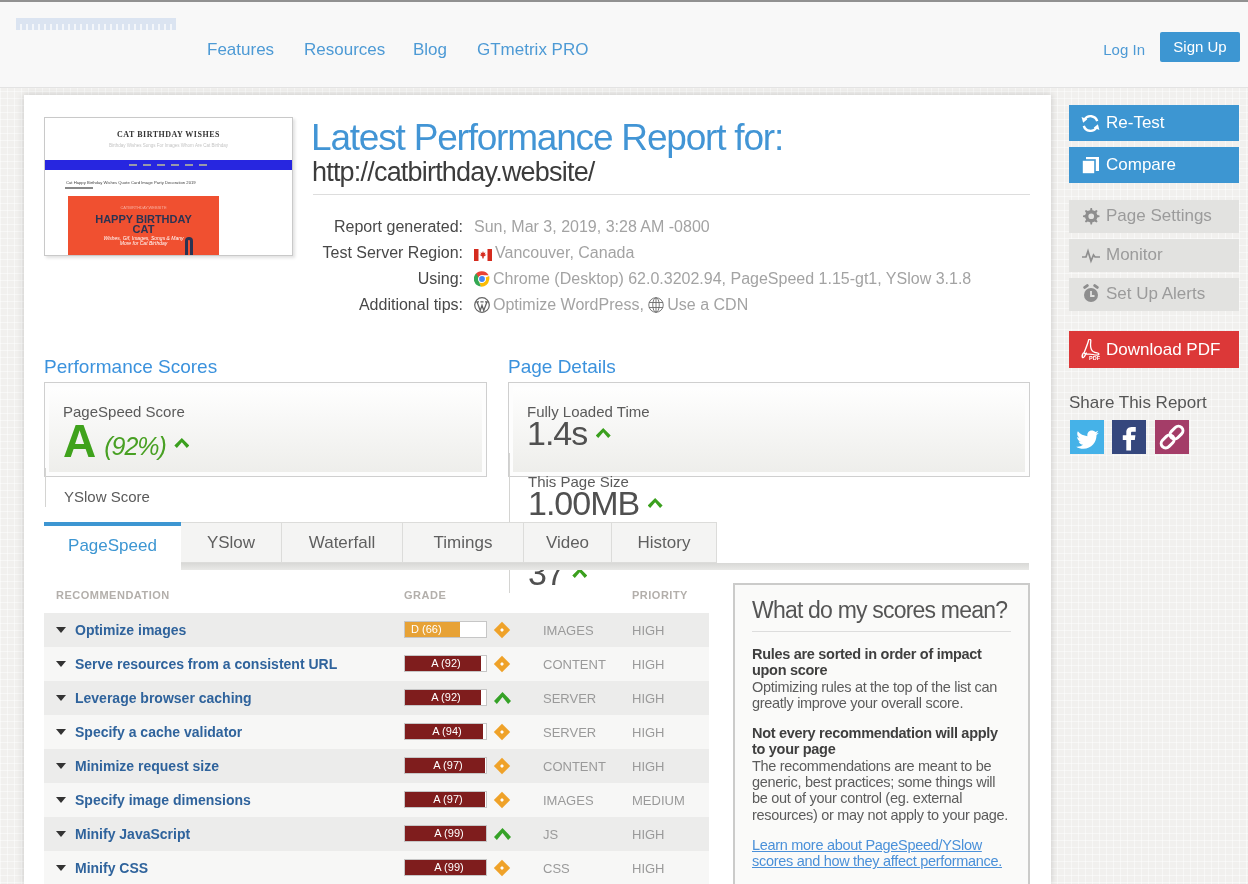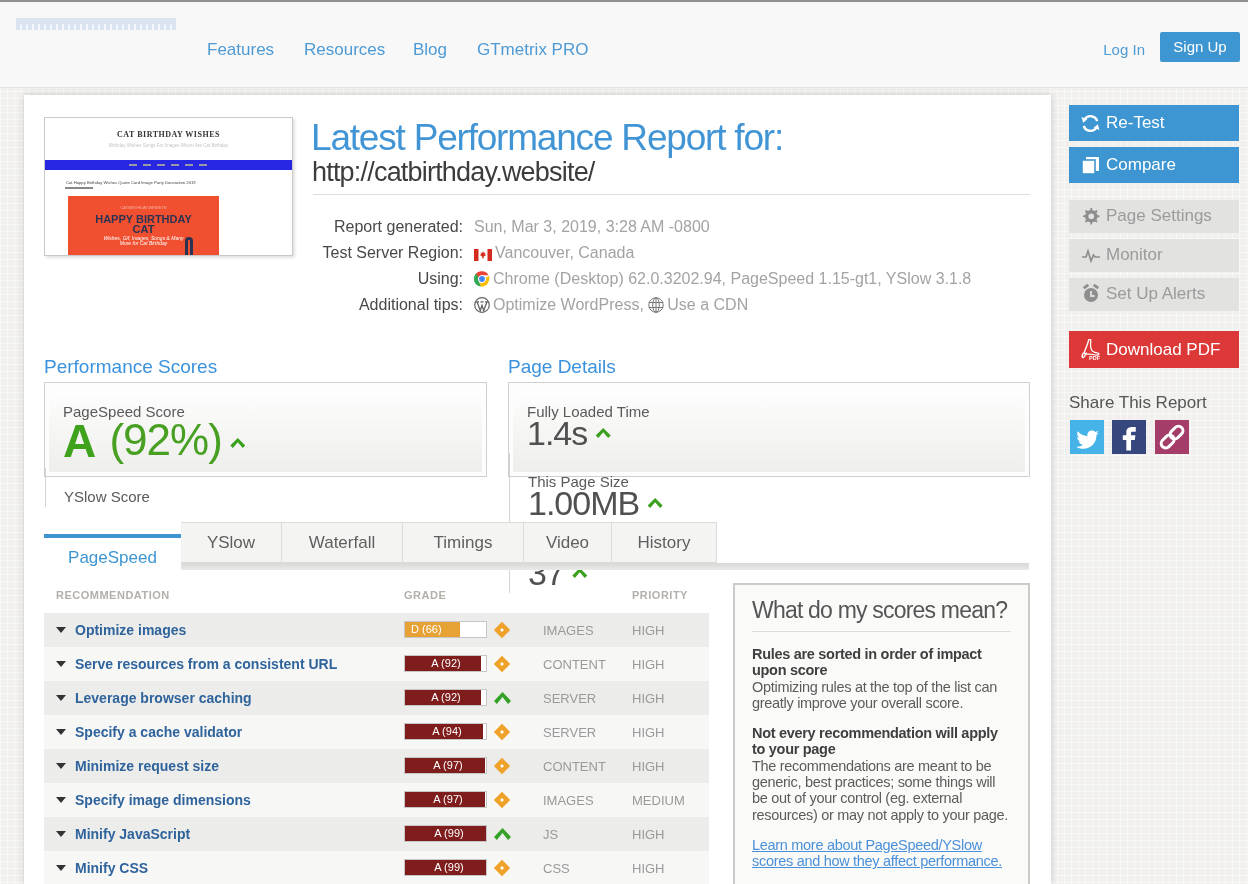--- a/index.html
+++ b/index.html
@@ -42,28 +42,28 @@
 
 .sect-h { font-size:19px; color:#3b92dd; position:absolute; }
 .scorebox { position:absolute; border:1px solid #cfcfcf; background:linear-gradient(#ffffff, #ededea);
   box-shadow:inset 0 0 0 4px #fdfdfd; display:flex;flex-direction:column; }
 .scorebox .cell { padding:20px 0 0 18px; }
 .scorebox .cell + .cell { border-left:1px solid #d4d4d2; }
 .cell .clabel { font-size:15px; color:#5a5a5a; margin-bottom:2px; }
 .cell .cval { font-size:34px; color:#505050; letter-spacing:-1px; margin-top:-8px; }
 .bigA { font-size:46px; font-weight:bold; color:#3fa21c; vertical-align:-2px;}
 .bigB { font-size:46px; font-weight:bold; color:#96bc43; vertical-align:-2px;}
-.pct  { font-size:44px; color:#48a023; letter-spacing:-1px; margin-left:3px; }
+.pct  { font-size:25px; color:#48a023; letter-spacing:-1px; margin-left:3px;font-style:italic; }
 .pctb { font-size:33px; color:#74ab35; letter-spacing:-1px; margin-left:3px; }
 
 #tabs { position:absolute; left:20px; top:423px; height:45px; }
 .tab { position:absolute; top:4px; height:41px; background:#f4f4f3; border:1px solid #dcdcda; border-left:none;
   color:#5f5f5f; font-size:17px; text-align:center; }
 .tab .in { display:block; margin-top:10px; }
-#tab-active { position:absolute; left:0; top:16px; width:137px; height:49px; background:#fff; border-top:4px solid #3d96d2;
+#tab-active { position:absolute; left:0; top:4px; width:137px; height:49px; background:#fff; border-top:4px solid #3d96d2;
   color:#3d96d2; font-size:17px; text-align:center; z-index:2; }
 #tab-active .in { display:block; margin-top:10px; }
 #tabshadow { position:absolute; left:137px; top:45px; width:848px; height:7px; background:linear-gradient(#d8d8d6,#e9e9e7); }
 
 #tbl { position:absolute; left:20px; top:490px; width:665px; }
 #tbl-head { height:28px; font-size:11px; font-weight:bold; color:#b3afab; letter-spacing:.5px; position:relative; }
 #tbl-head span { position:absolute; top:4px; }
 .trow { height:34px; position:relative; font-size:14px; }
 .trow.odd { background:#ececeb; }
 .trow.even { background:#f7f7f6; }

